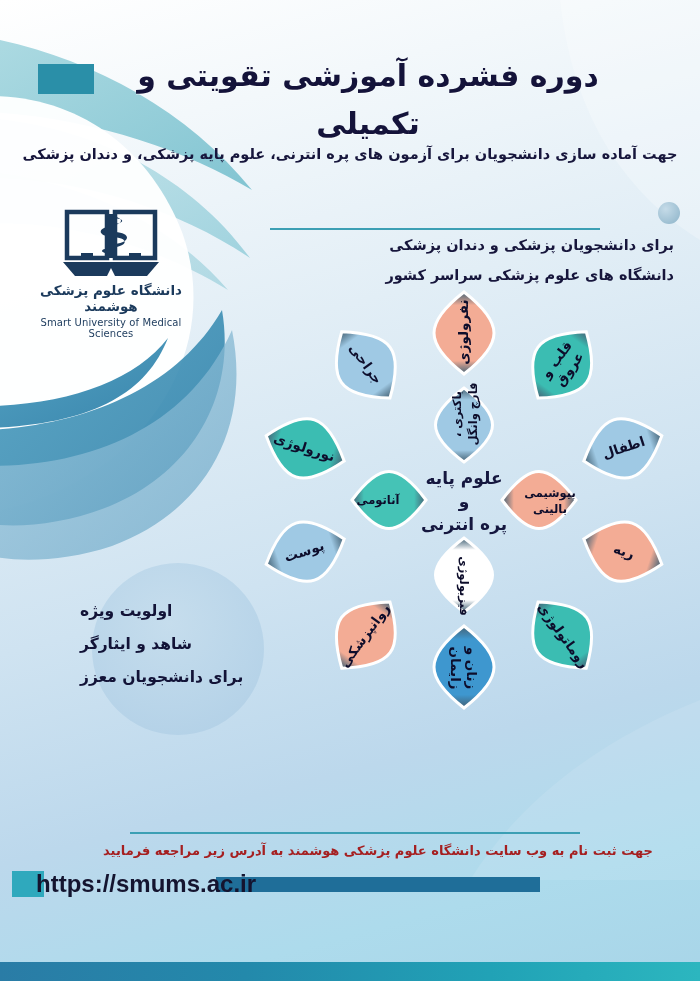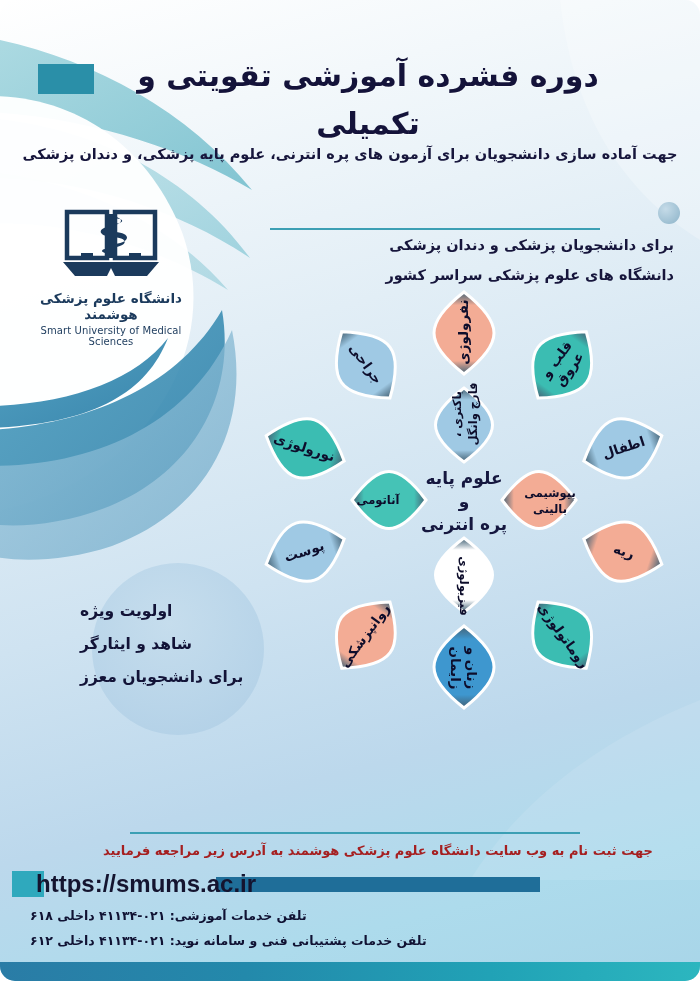--- a/index.html
+++ b/index.html
@@ -5,21 +5,20 @@
 <style>
   html,body{margin:0;padding:0;}
   body{
     width:700px;height:981px;overflow:hidden;
     font-family:"DejaVu Sans","Liberation Sans",sans-serif;
     background:#ffffff;
   }
   #poster{
     position:relative;width:700px;height:981px;overflow:hidden;
     background:linear-gradient(165deg,#ffffff 0%,#f3f8fb 14%,#e2eef6 34%,#cfe3f1 56%,#bcd8ec 74%,#addbec 88%,#a8d5e8 100%);
-    border-radius:15px;
   }
 
   
   .bg-layer{position:absolute;inset:0;overflow:hidden;pointer-events:none;}
   .bg-svg{position:absolute;left:0;top:0;}
 
   
   .title-block{position:absolute;left:0;top:52px;width:700px;text-align:center;}
   .title-row{position:relative;display:block;height:54px;}
   .title{
@@ -49,21 +48,21 @@
     margin-top:34px;
   }
   .audience-dot{
     position:absolute;right:20px;top:202px;width:22px;height:22px;border-radius:50%;
     background:radial-gradient(circle at 35% 32%,#c5dbe8 0%,#9dbfd2 70%,#8fb4ca 100%);
   }
 
   
   .logo-wrap{position:absolute;left:22px;top:206px;width:178px;text-align:center;}
   .logo-mark{width:100px;height:76px;margin:0 auto;}
-  .logo-fa{font-size:13.5px;font-weight:bold;color:#1b3a5c;margin-top:8px;direction:rtl;letter-spacing:.5px;}
+  .logo-fa{font-size:13.5px;font-weight:bold;color:#1b3a5c;direction:rtl;letter-spacing:.5px;}
   .logo-en{font-size:10px;color:#1b3a5c;direction:ltr;margin-top:3px;letter-spacing:.1px;}
 
   
   .priority-circle{
     position:absolute;left:92px;top:563px;width:172px;height:172px;border-radius:50%;
     background:radial-gradient(circle at 45% 35%,#c4dcec 0%,#b6d3e8 60%,#acccE4 100%);
     opacity:.85;
   }
   .priority-text{
     position:absolute;left:80px;top:595px;width:210px;text-align:left;
@@ -351,19 +350,15 @@
 
   <div class="foot-divider"></div>
   <div class="register-line">جهت ثبت نام به وب سایت دانشگاه علوم پزشکی هوشمند به آدرس زیر مراجعه فرمایید</div>
 
   <div class="url-bar">
     <div class="url-chip"></div>
     <div class="url-tail"></div>
     <div class="url-text">https://smums.ac.ir</div>
   </div>
 
-  <div class="phones">
-    <span class="phone-row">تلفن خدمات آموزشی: ۰۲۱-۴۱۱۳۴ داخلی ۶۱۸</span>
-    <span class="phone-row">تلفن خدمات پشتیبانی فنی و سامانه نوید: ۰۲۱-۴۱۱۳۴ داخلی ۶۱۲</span>
-  </div>
 
   <div class="bottom-bar"></div>
 </div>
 
 </body></html>

